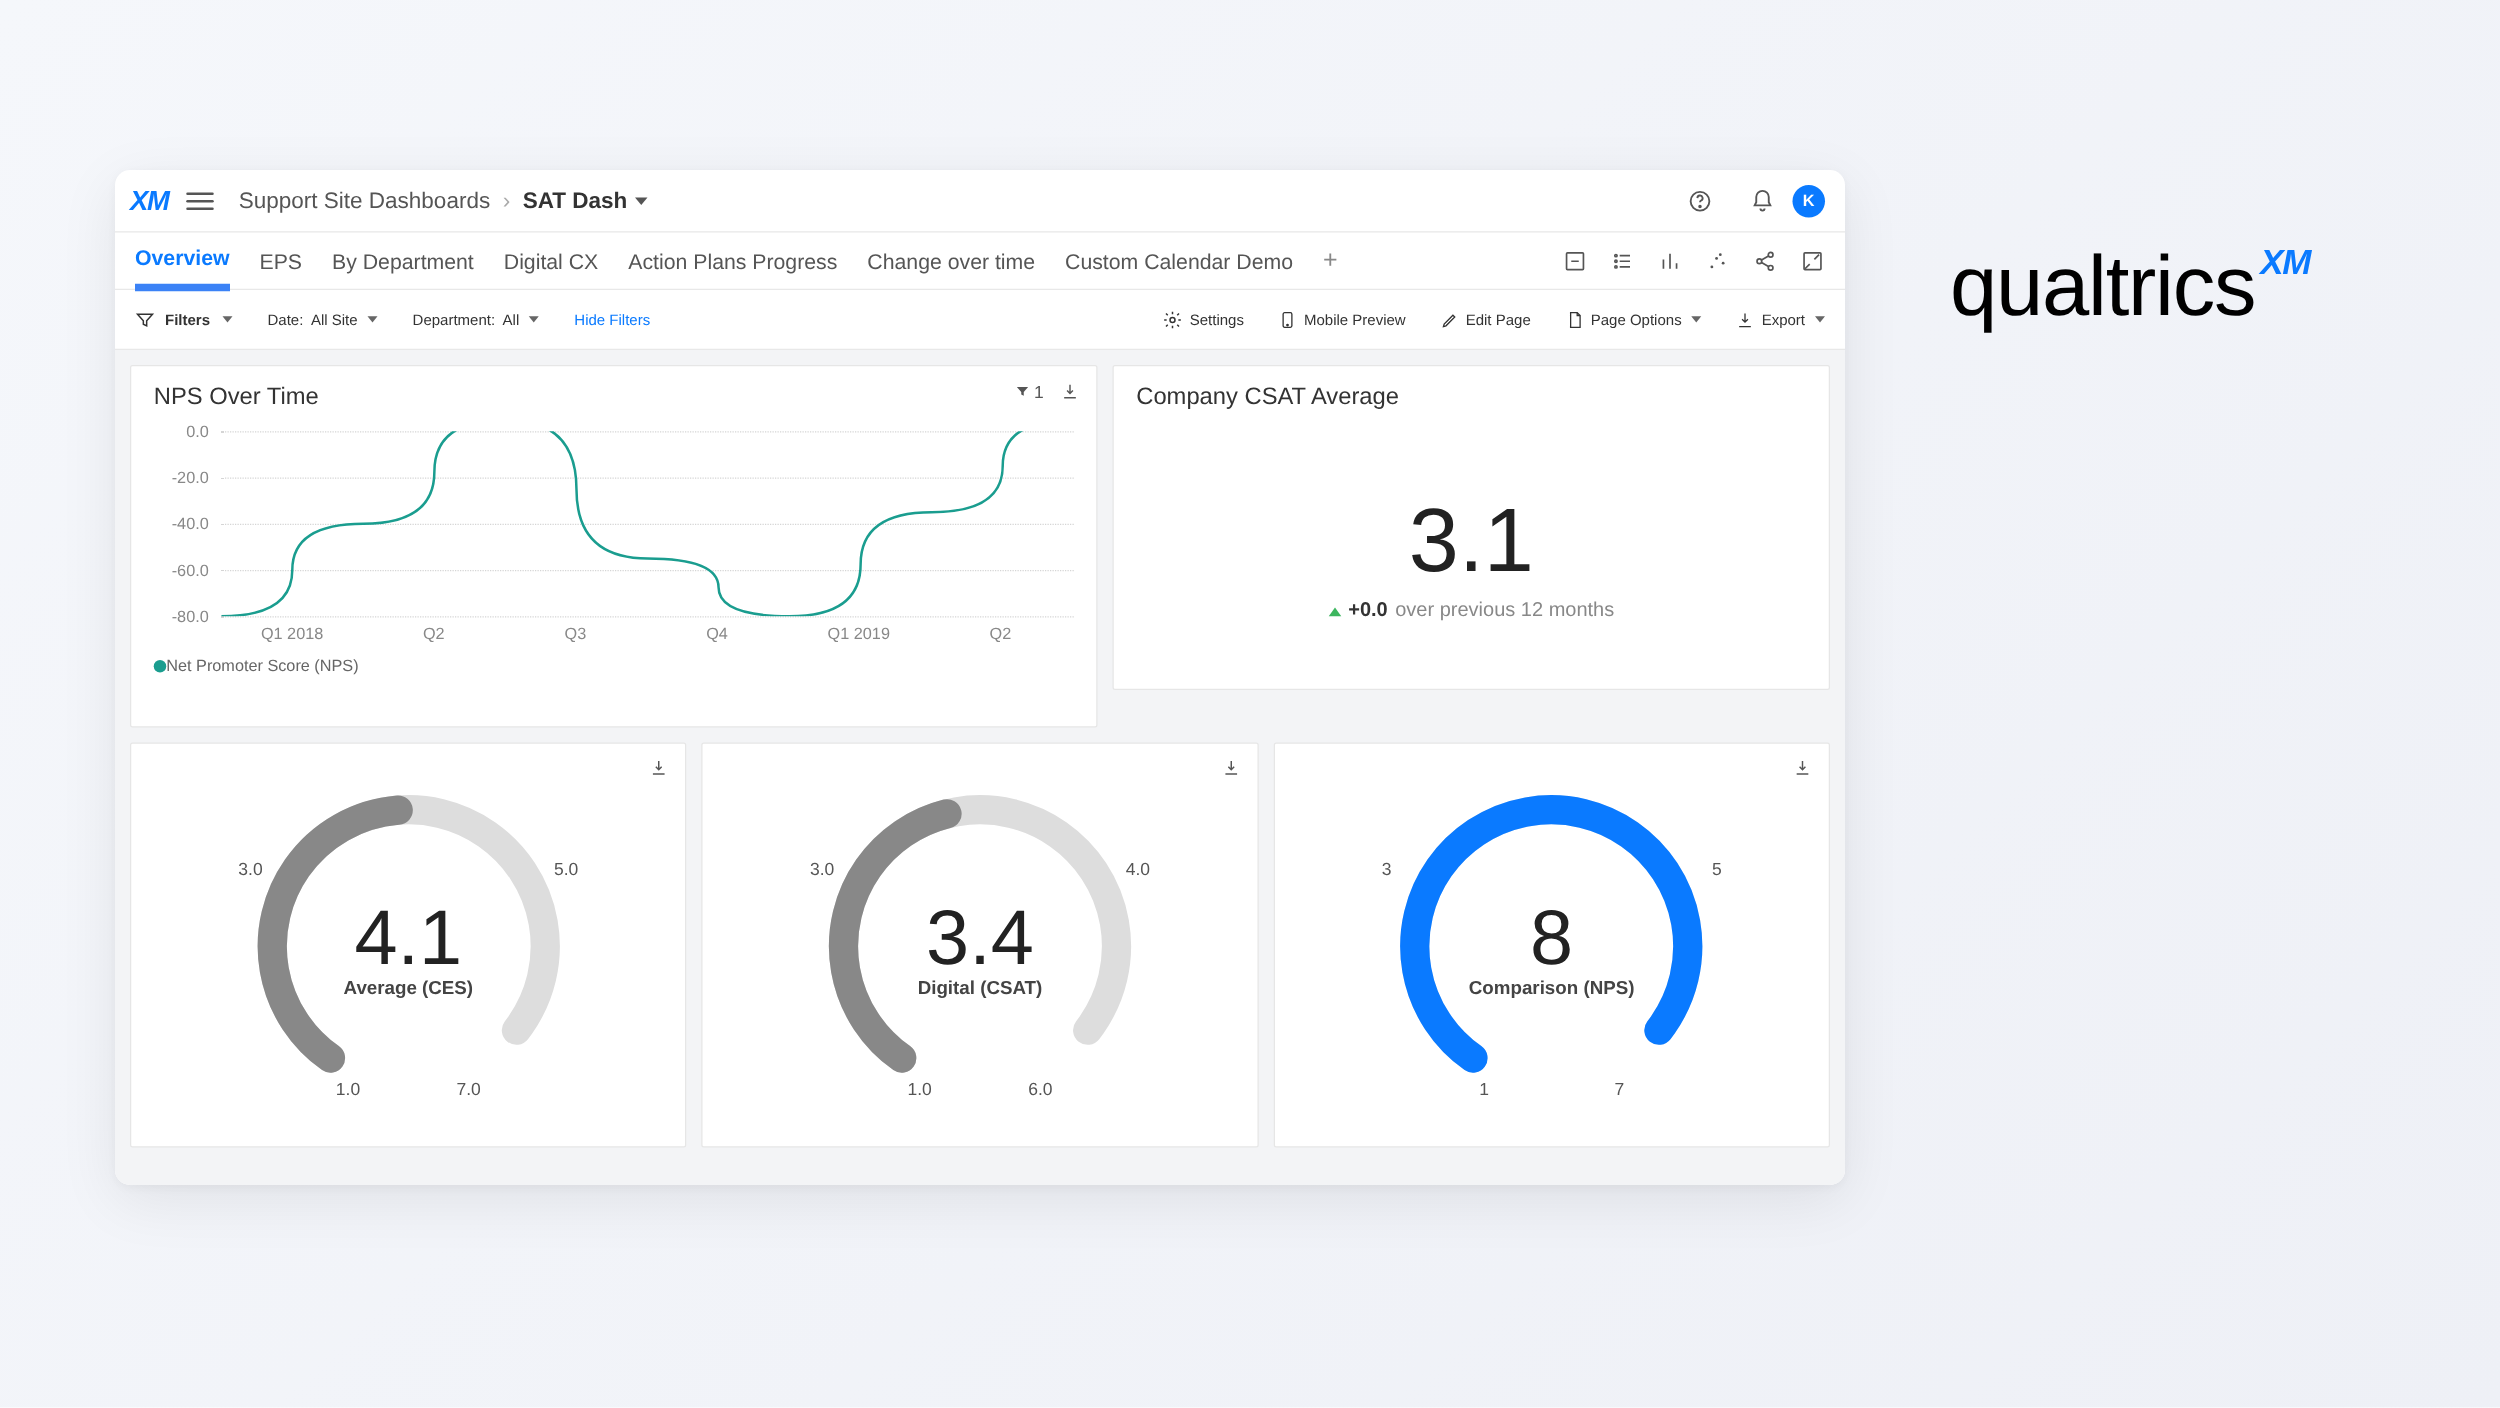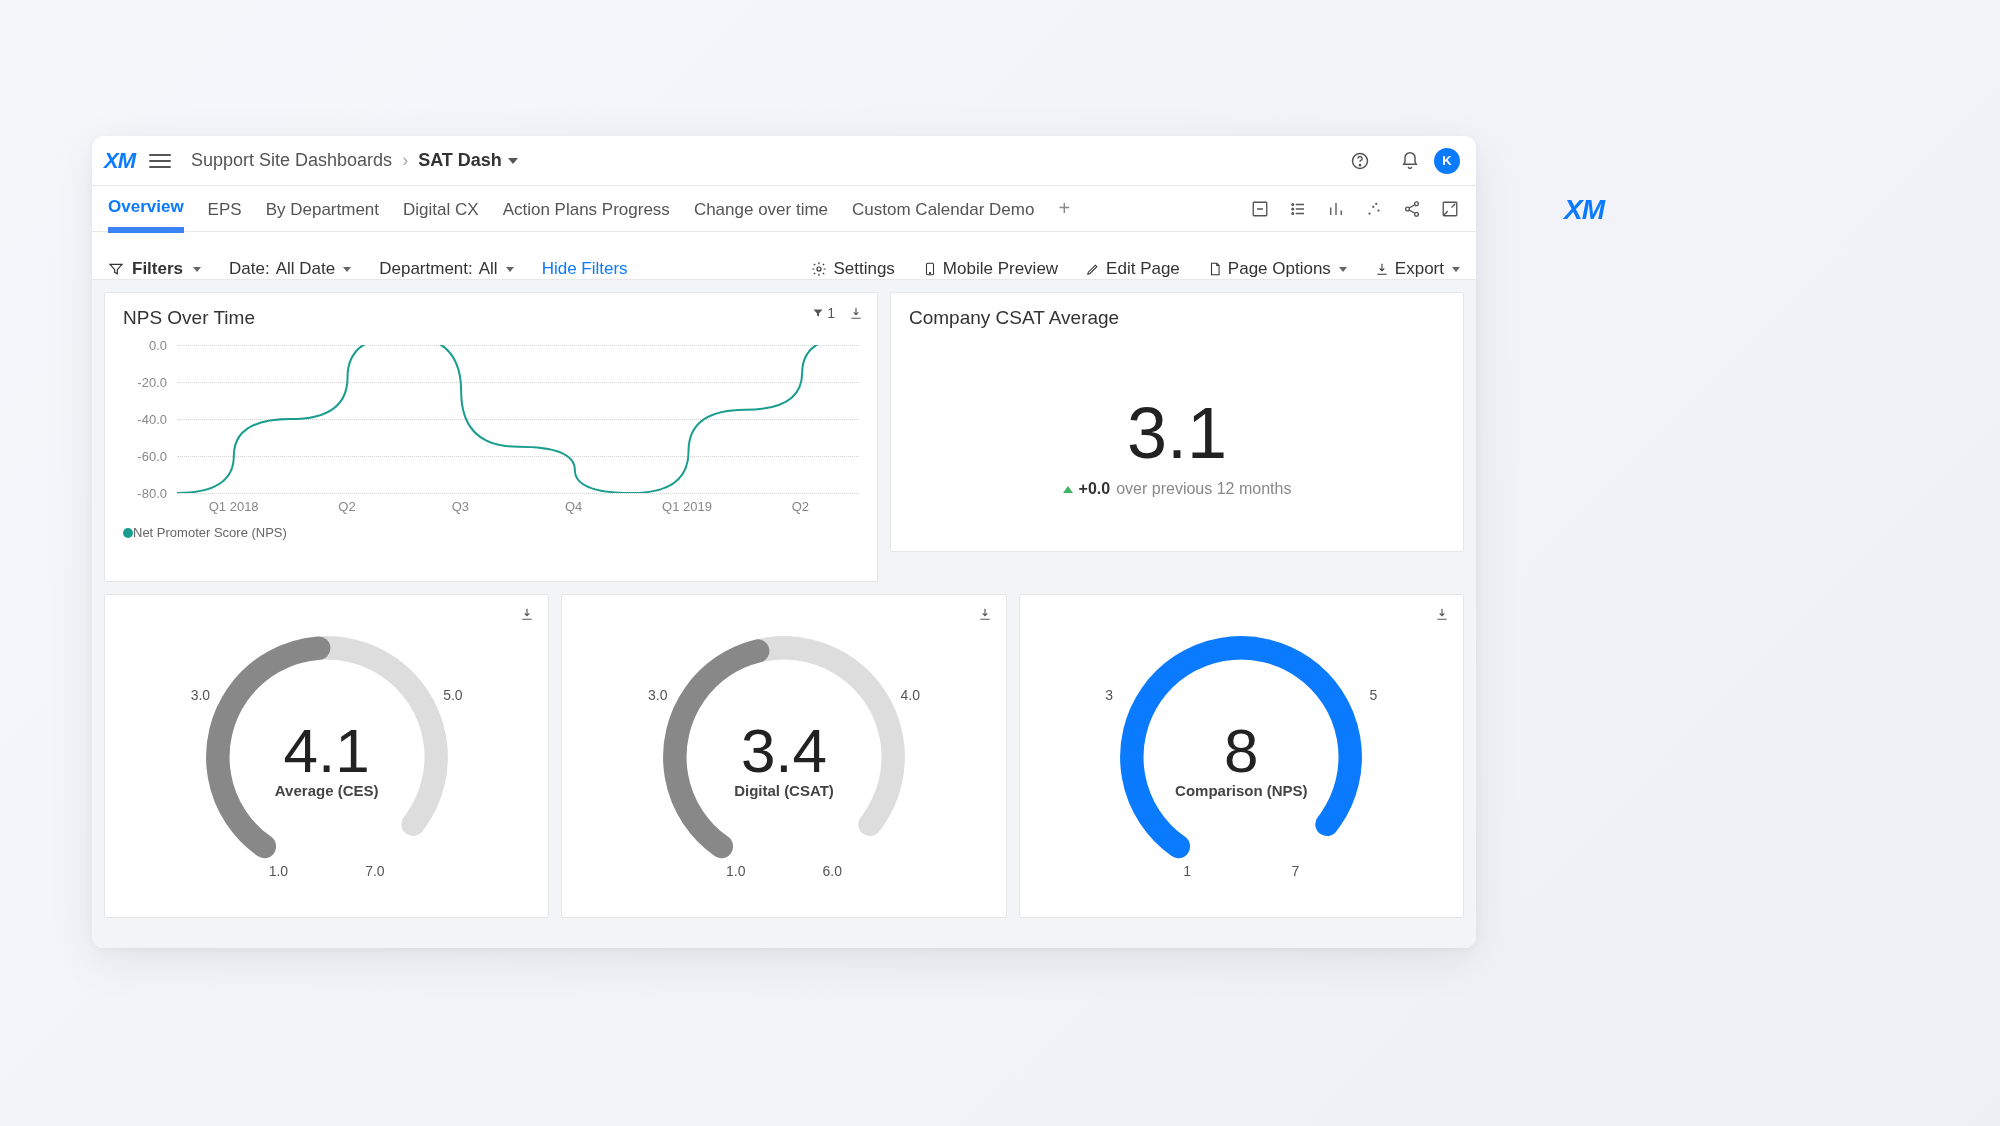--- a/index.html
+++ b/index.html
@@ -64,24 +64,24 @@
   .tab.active { color:#0a7aff; font-weight:600; border-bottom: 6px solid #3b82f6; }
   .tab-add { font-size: 20px; color:#888; cursor:pointer; }
   .tabs-spacer { flex:1; }
   .viewmode-icons { display:flex; gap:18px; align-items:center; color:#555; }
   .vm { width:20px; height:20px; cursor:pointer; display:flex;align-items:center;justify-content:center;}
 
   
   .toolbar {
     height: 48px;
     border-bottom: 1px solid #e8e8e8;
-    display:flex; align-items:flex-end;
+    display:flex; align-items:center;
     padding: 0 16px;
     gap: 28px;
-    font-size: 17px; color:#333;
+    font-size: 12px; color:#333;
   }
   .filters-btn { display:flex; align-items:center; gap:8px; font-weight:600; cursor:pointer;}
   .pill { display:flex; align-items:center; gap:6px; cursor:pointer; }
   .hide-filters { color:#0a7aff; cursor:pointer; }
   .toolbar-spacer { flex:1; }
   .tbtn { display:flex; align-items:center; gap:6px; cursor:pointer; color:#333; }
   .tbtn svg, .tbtn .chev-sm { flex-shrink:0; }
   .chev-sm { width:0;height:0;border-left:4px solid transparent;border-right:4px solid transparent;border-top:5px solid #666; margin-left:2px;}
 
   
@@ -122,20 +122,21 @@
   .gl-tl { top:60px; left:-6px;}
   .gl-tr { top:60px; right:-6px;}
   .gl-bl { bottom:8px; left:72px;}
   .gl-br { bottom:8px; right:72px;}
 
 </style>
 </head>
 <body>
 
 <div class="brand">
+  <span class="q">qualtrics</span>
   <span class="xm">XM</span>
 </div>
 
 <div class="app">
 
   <div class="header">
     <span class="logo-xm">XM</span>
     <div class="hamburger">
         <span></span>
         <span></span>
@@ -228,21 +229,21 @@
   <div class="toolbar">
     <span class="filters-btn">
       <svg width="16" height="16" viewBox="0 0 24 24" fill="none" stroke="#333" stroke-width="1.8">
           <path d="M3 5h18l-7 8v6l-4-2v-4z"></path>
         </svg>
       <span>Filters</span>
       <span class="chev-sm"></span>
     </span>
     <span class="pill">
       <span>Date:</span>
-      <span>All Date</span>
+      <span>All Site</span>
       <span class="chev-sm"></span>
     </span>
     <span class="pill">
       <span>Department:</span>
       <span>All</span>
       <span class="chev-sm"></span>
     </span>
     <span class="hide-filters">Hide Filters</span>
     <div class="toolbar-spacer"></div>
     <span class="tbtn">

